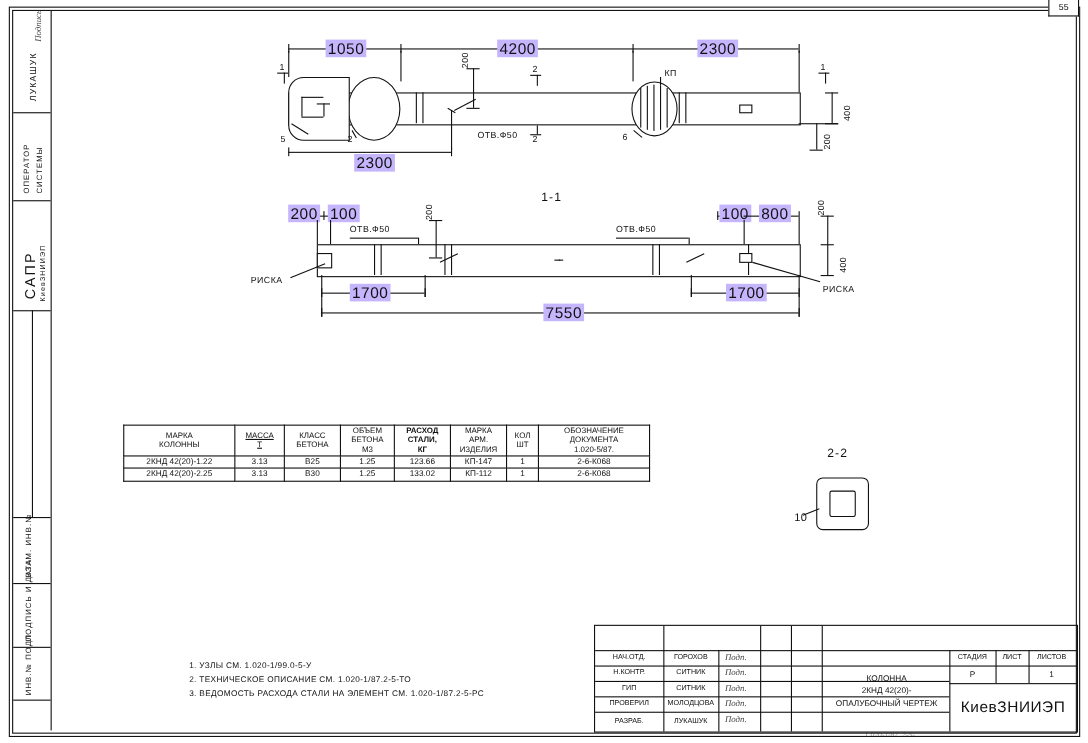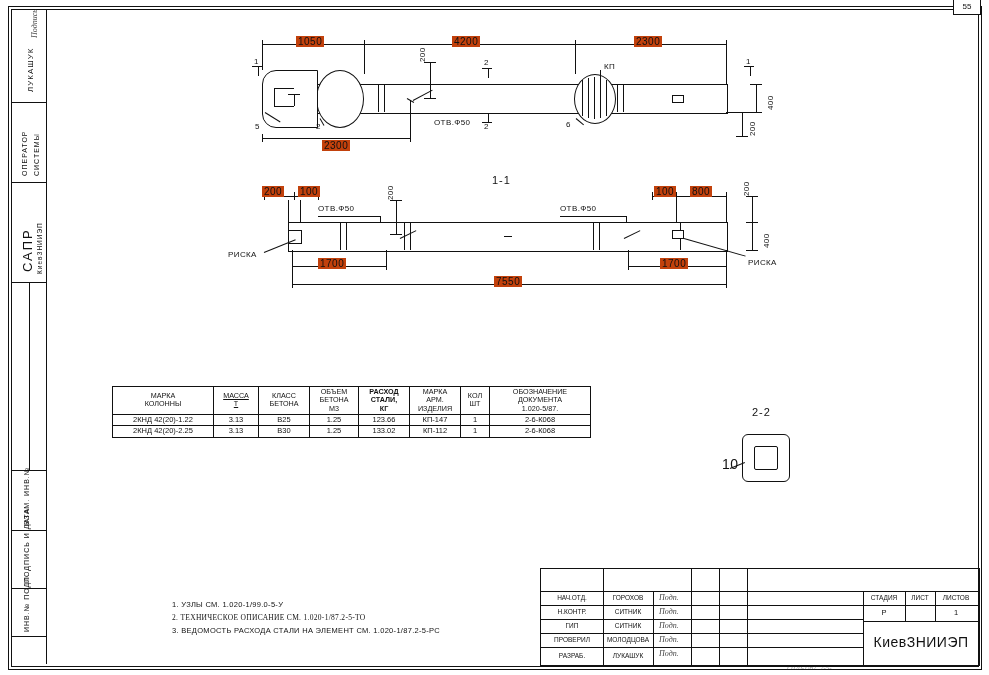--- a/index.html
+++ b/index.html
@@ -17,21 +17,21 @@
   #frame2{position:absolute;left:11px;top:9px;width:966px;height:656px;border:1px solid #111;}
 
   
   #leftcol{position:absolute;left:12px;top:10px;width:34px;height:654px;border-right:1px solid #111;}
   .vtext{position:absolute;transform-origin:0 0;transform:rotate(-90deg);white-space:nowrap;font-size:7px;letter-spacing:1px;}
   .vtext2{position:absolute;transform-origin:0 0;transform:rotate(-90deg);white-space:nowrap;font-size:8px;letter-spacing:1px;}
 
   
   #pgbox{position:absolute;right:8px;top:0px;width:26px;height:14px;border:1px solid #111;border-top:none;background:#fff;}
   #pgbox span{font-size:8px;display:block;text-align:center;line-height:14px;}
-  .dimlabel{position:absolute;font-size:10px;letter-spacing:.5px;background:#c2410c;padding:0 2px;}
+  .dimlabel{position:absolute;font-size:14px;letter-spacing:.5px;background:#c4b5fd;padding:0 2px;}
 
   
   .colbody{position:absolute;border:1px solid #111;background:#fff;}
   .oval{position:absolute;border:1px solid #111;border-radius:50%/50%;background:#fff;}
 
   
   table.spec{position:absolute;border-collapse:collapse;font-size:7.5px;}
   table.spec td,table.spec th{border:1px solid #111;padding:1px 2px;text-align:center;font-weight:normal;line-height:1.15;}
   table.spec th{font-size:7.2px;}
 
@@ -247,21 +247,21 @@
   <div class="ln v" style="left:292px;top:280px;height:8px;"></div>
   <div class="ln v" style="left:726px;top:280px;height:8px;"></div>
   <div class="dimlabel" style="left:494px;top:276px;">7550</div>
   <div class="ln v" style="left:292px;top:250px;height:38px;"></div>
   <div class="ln v" style="left:726px;top:250px;height:38px;"></div>
 
   <div class="txt c" style="left:752px;top:406px;font-size:11px;letter-spacing:1px;">2-2</div>
   <div class="colbody" style="left:742px;top:434px;width:46px;height:46px;border-radius:6px;"></div>
   <div class="colbody" style="left:754px;top:446px;width:22px;height:22px;border-radius:2px;"></div>
   <div class="ln" style="left:730px;top:468px;width:16px;height:1px;transform:rotate(-22deg);transform-origin:left center;"></div>
-  <div class="txt" style="left:722px;top:456px;font-size:14px;">10</div>
+  <div class="txt" style="left:722px;top:466px;font-size:10px;">10</div>
 
   <table class="spec" style="left:112px;top:386px;">
     <thead>
       <tr>
         <th style="width:96px;"><span style="white-space:pre-line;">МАРКА
 КОЛОННЫ</span></th>
         <th style="width:40px;"><span style="white-space:pre-line;text-decoration:underline;">МАССА
 Т</span></th>
         <th style="width:46px;"><span style="white-space:pre-line;">КЛАСС
 БЕТОНА</span></th>
@@ -299,21 +299,21 @@
         <td>1.25</td>
         <td>133.02</td>
         <td>КП-112</td>
         <td>1</td>
         <td>2-6-К068</td>
       </tr>
     </tbody>
   </table>
 
   <div class="note" style="left:172px;top:600px;">1. УЗЛЫ СМ. 1.020-1/99.0-5-У</div>
-  <div class="note" style="left:172px;top:613px;font-family:Liberation Serif, serif;">2. ТЕХНИЧЕСКОЕ ОПИСАНИЕ СМ. 1.020-1/87.2-5-ТО</div>
+  <div class="note" style="left:172px;top:613px;">2. ТЕХНИЧЕСКОЕ ОПИСАНИЕ СМ. 1.020-1/87.2-5-ТО</div>
   <div class="note" style="left:172px;top:626px;">3. ВЕДОМОСТЬ РАСХОДА СТАЛИ НА ЭЛЕМЕНТ СМ. 1.020-1/87.2-5-РС</div>
 
   <div id="titleblock" style="left:540px;top:568px;width:438px;height:96px;">
 
     <div class="tb-line" style="left:62px;top:0;width:1px;height:96px;"></div>
     <div class="tb-line" style="left:112px;top:22px;width:1px;height:74px;"></div>
     <div class="tb-line" style="left:150px;top:0;width:1px;height:96px;"></div>
     <div class="tb-line" style="left:178px;top:0;width:1px;height:96px;"></div>
     <div class="tb-line" style="left:206px;top:0;width:1px;height:96px;"></div>
     <div class="tb-line" style="left:322px;top:22px;width:1px;height:74px;"></div>
@@ -339,20 +339,25 @@
     <div class="tb-cell" style="left:62px;top:64px;width:50px;height:14px;font-size:6.5px;">МОЛОДЦОВА</div>
     <div class="tb-cell" style="left:0;top:78px;width:62px;height:18px;font-size:6.5px;">РАЗРАБ.</div>
     <div class="tb-cell" style="left:62px;top:78px;width:50px;height:18px;font-size:6.5px;">ЛУКАШУК</div>
 
     <div class="sig" style="left:118px;top:24px;">Подп.</div>
     <div class="sig" style="left:118px;top:38px;">Подп.</div>
     <div class="sig" style="left:118px;top:52px;">Подп.</div>
     <div class="sig" style="left:118px;top:66px;">Подп.</div>
     <div class="sig" style="left:118px;top:80px;">Подп.</div>
 
+    <div class="tb-cell" style="left:208px;top:24px;width:114px;height:70px;">
+      <span style="white-space:pre-line;font-size:7.5px;line-height:1.5;">КОЛОННА
+2КНД 42(20)-
+ОПАЛУБОЧНЫЙ ЧЕРТЕЖ</span>
+    </div>
 
     <div class="tb-cell" style="left:322px;top:22px;width:42px;height:14px;font-size:6.5px;">СТАДИЯ</div>
     <div class="tb-cell" style="left:364px;top:22px;width:30px;height:14px;font-size:6.5px;">ЛИСТ</div>
     <div class="tb-cell" style="left:394px;top:22px;width:42px;height:14px;font-size:6.5px;">ЛИСТОВ</div>
     <div class="tb-cell" style="left:322px;top:36px;width:42px;height:16px;font-size:7.5px;">Р</div>
     <div class="tb-cell" style="left:364px;top:36px;width:30px;height:16px;font-size:7.5px;"></div>
     <div class="tb-cell" style="left:394px;top:36px;width:42px;height:16px;font-size:7.5px;">1</div>
 
     <div class="tb-cell" style="left:322px;top:52px;width:116px;height:44px;font-size:14px;letter-spacing:.5px;">КиевЗНИИЭП</div>
   </div>

